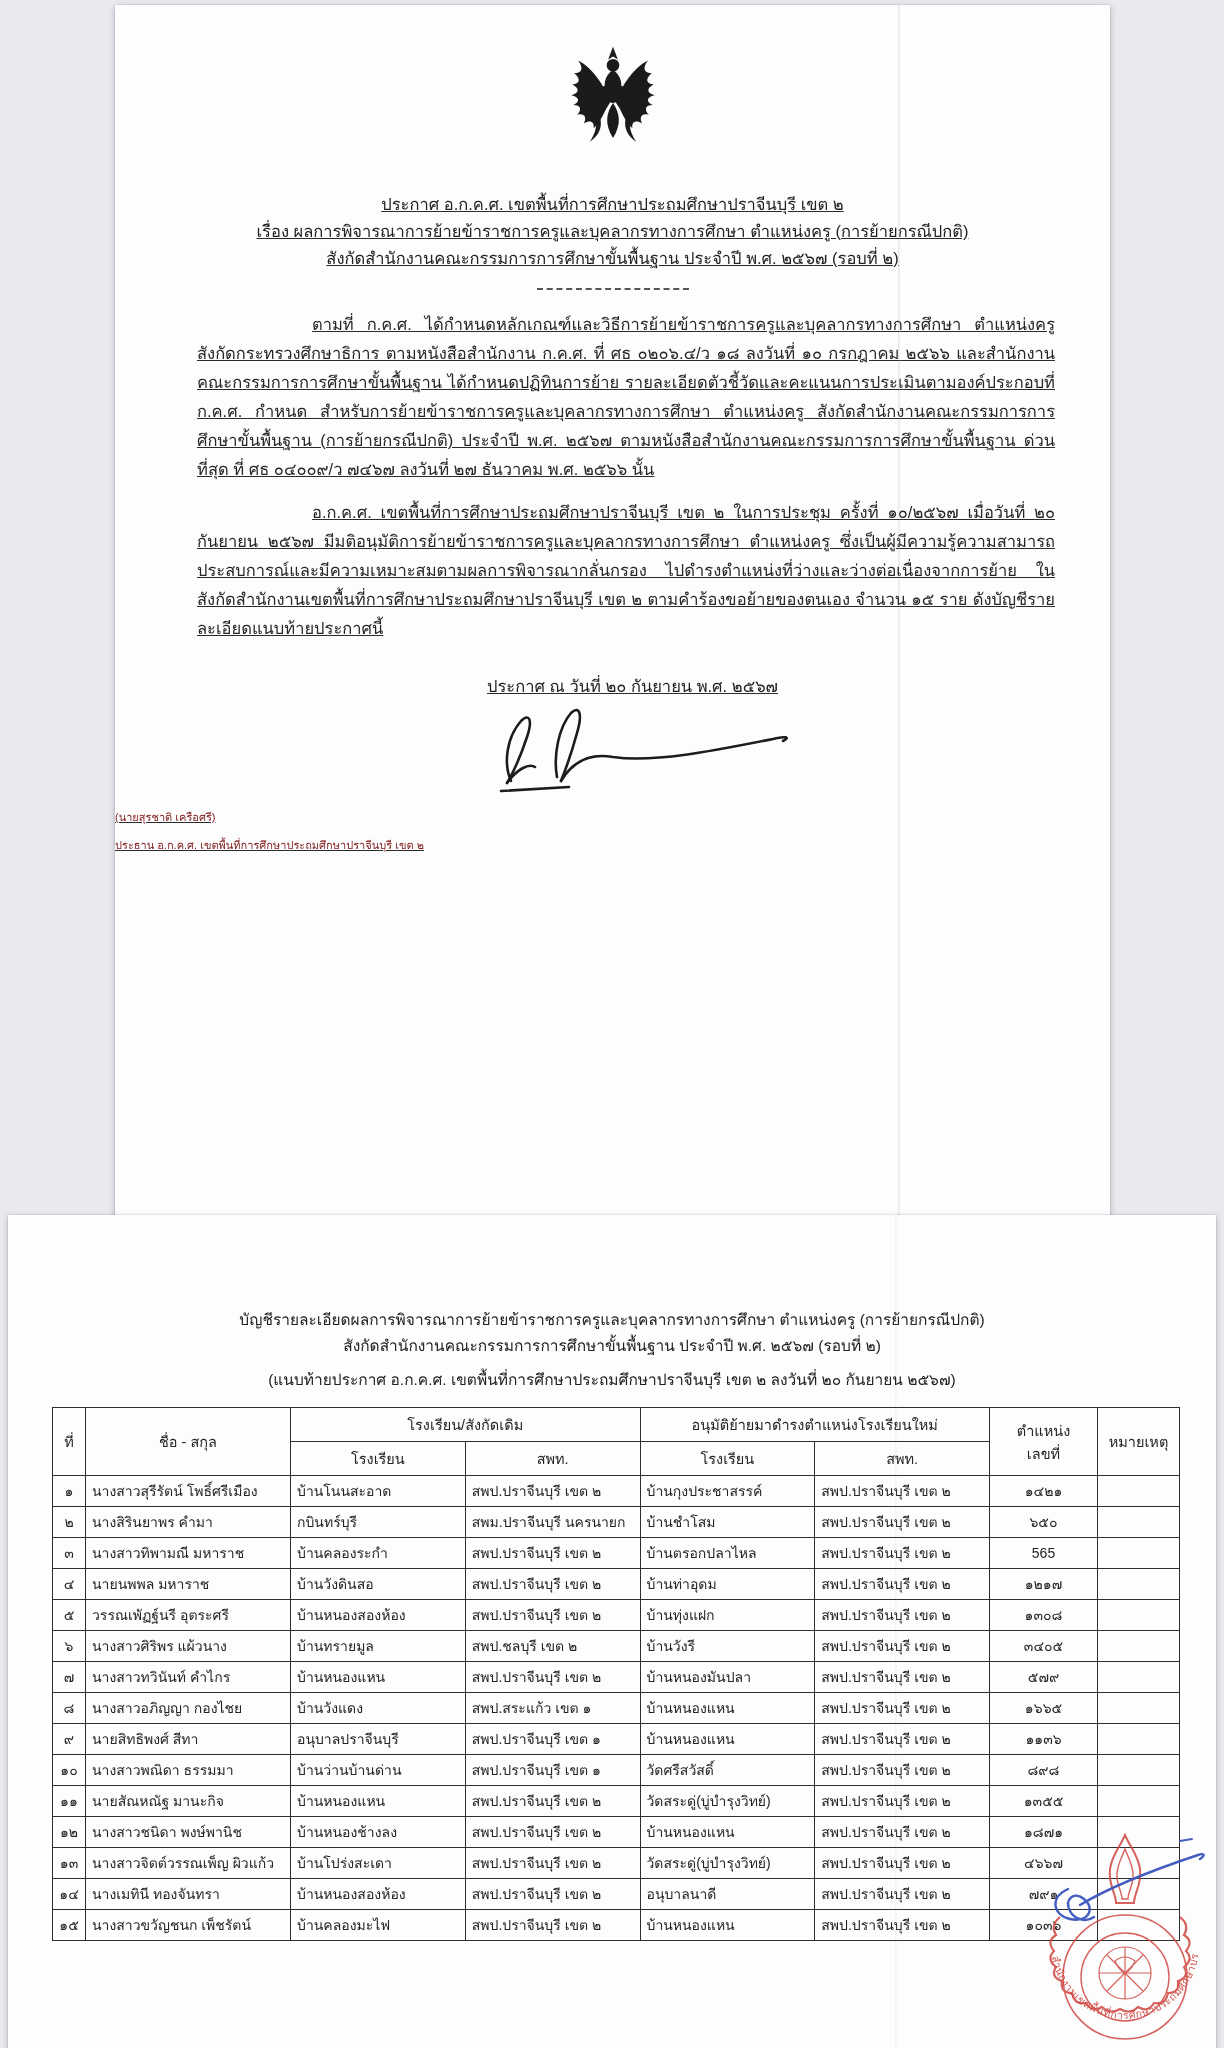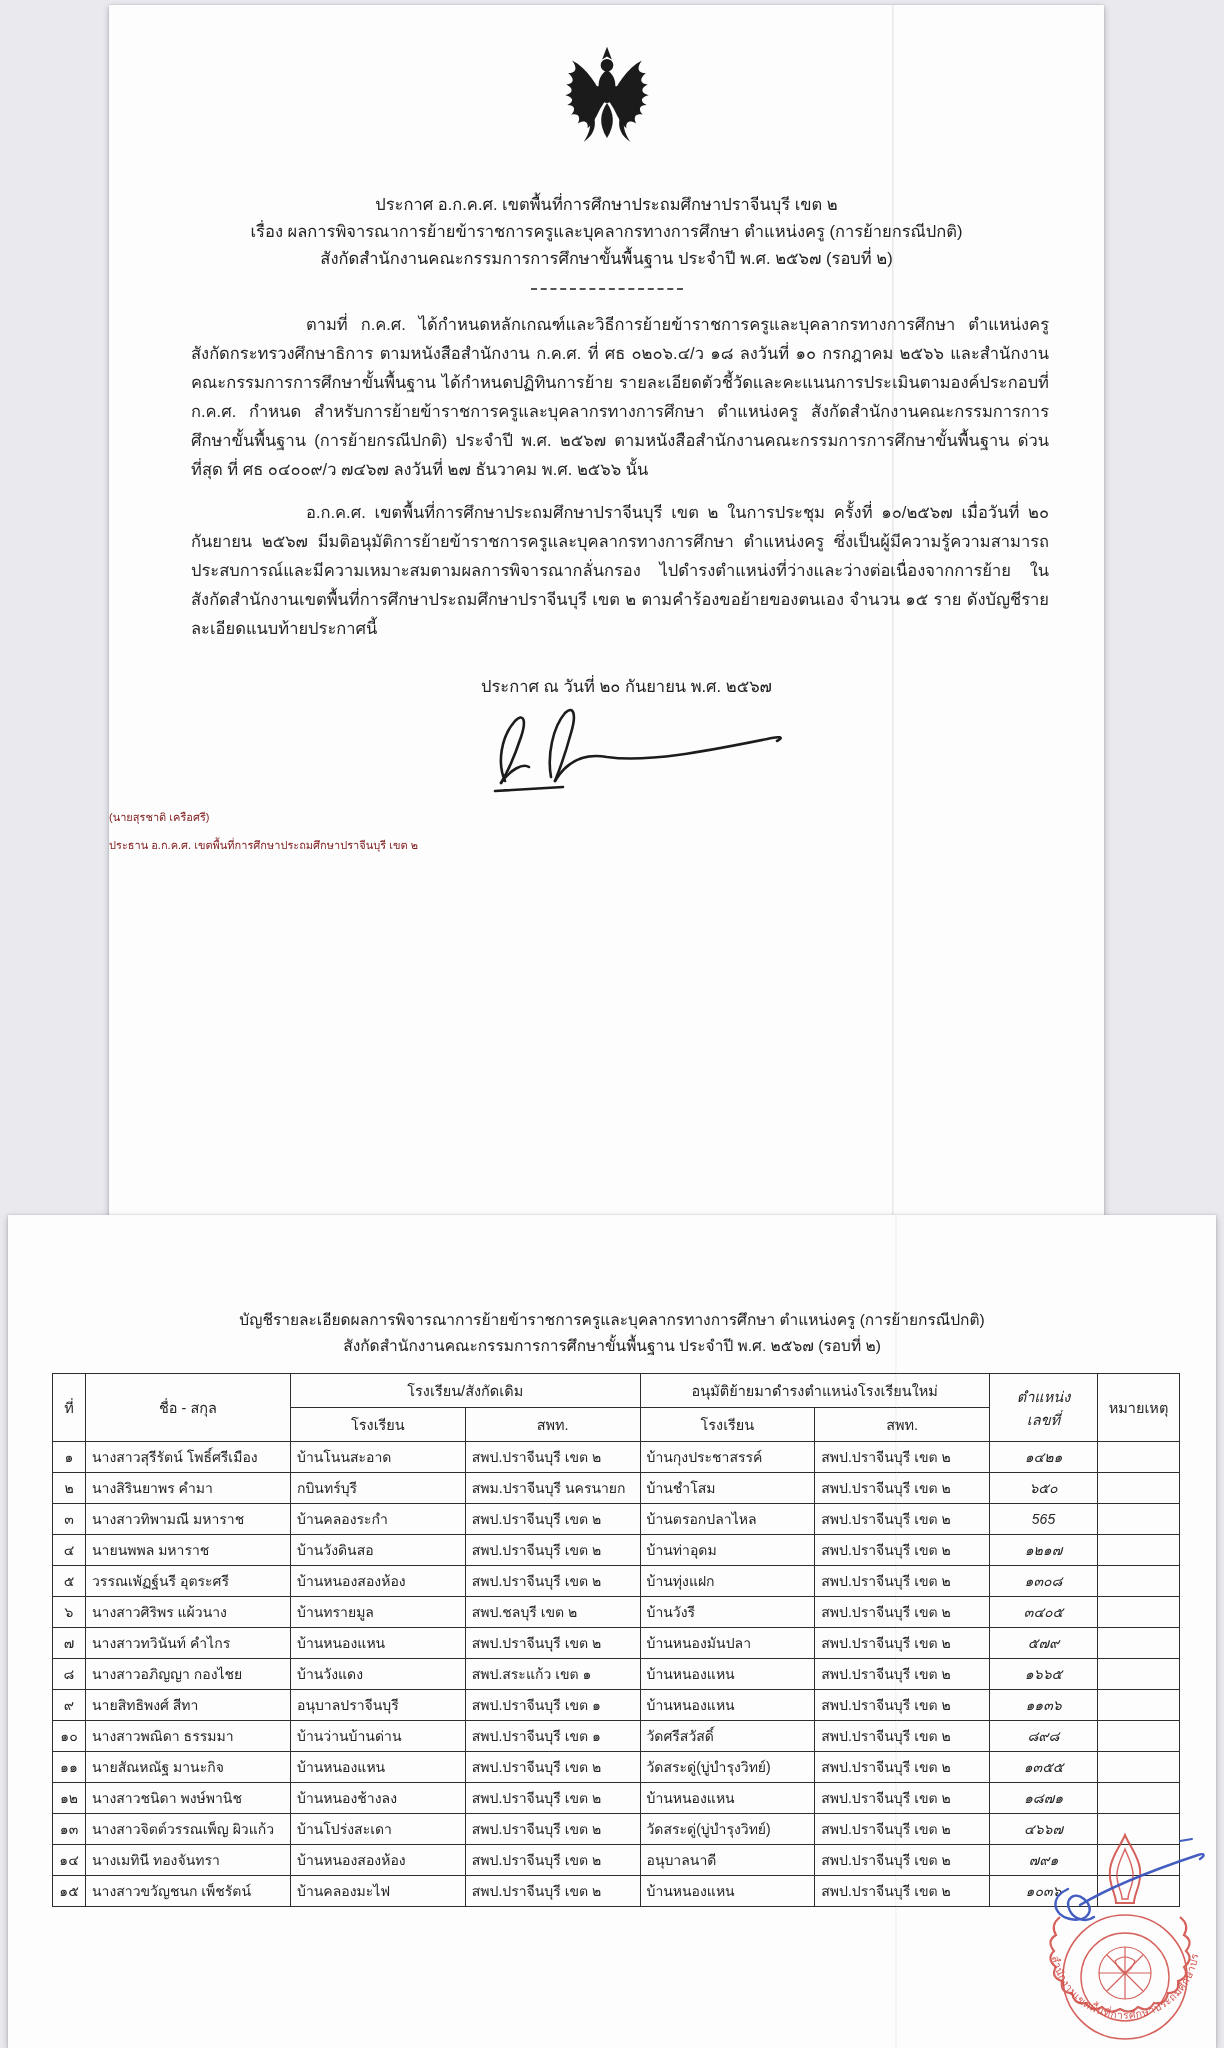--- a/index.html
+++ b/index.html
@@ -8,21 +8,21 @@
     background:#e9e9ee;
     font-family:"Liberation Sans", sans-serif;
     color:#2b2b2b;
     position:relative;
   }
   .page {
     position:absolute;
     background:#fdfdfe;
     box-shadow:0 2px 6px rgba(60,60,80,.35), 0 0 1px rgba(0,0,0,.25);
   }
-  #page1 { left:109px; top:5px; width:995px; height:1270px; }
+  #page1 { left:115px; top:5px; width:995px; height:1270px;text-decoration:underline; }
   #page2 { left:8px; top:1215px; width:1208px; height:833px; }
   .fold {
     position:absolute; top:0; bottom:0; width:2px;
     background:linear-gradient(to right, rgba(0,0,0,0.05), rgba(0,0,0,0.10), rgba(255,255,255,0.4));
     pointer-events:none;
   }
   #page1 .fold { left:783px; }
   #page2 .fold { left:887px; opacity:.5; }
 
   
@@ -62,21 +62,21 @@
     white-space:nowrap;
   }
   table.transfer thead th { font-weight:400; text-align:center; height:34px; font-size:14.5px; }
   table.transfer tbody td { height:31px; }
   .col-no { width:33px; text-align:center; }
   .col-name { width:205px; text-align:left; }
   .col-old_school { width:172px; text-align:left; }
   .col-old_district { width:172px; text-align:left; }
   .col-new_school { width:182px; text-align:left; }
   .col-new_district { width:174px; text-align:left; }
-  .col-position_no { width:108px; text-align:center;font-style:italic; }
+  .col-position_no { width:108px; text-align:center; }
   .col-remark { width:82px; }
 
   .stamp {
     position:absolute; left:1022px; top:612px;
     width:190px; height:230px;
     pointer-events:none;
   }
 </style>
 </head>
 <body>
@@ -130,20 +130,21 @@
     <div>ประธาน อ.ก.ค.ศ. เขตพื้นที่การศึกษาประถมศึกษาปราจีนบุรี เขต ๒</div>
   </div>
 </div>
 
 <div class="page" id="page2">
   <div class="fold"></div>
 
   <div class="p2-titles">
     <div>บัญชีรายละเอียดผลการพิจารณาการย้ายข้าราชการครูและบุคลากรทางการศึกษา ตำแหน่งครู (การย้ายกรณีปกติ)</div>
     <div>สังกัดสำนักงานคณะกรรมการการศึกษาขั้นพื้นฐาน ประจำปี พ.ศ. ๒๕๖๗ (รอบที่ ๒)</div>
+    <div class="t3">(แนบท้ายประกาศ อ.ก.ค.ศ. เขตพื้นที่การศึกษาประถมศึกษาปราจีนบุรี เขต ๒ ลงวันที่ ๒๐ กันยายน ๒๕๖๗)</div>
   </div>
 
   <table class="transfer">
     <thead>
       <tr>
         <th rowspan="2" class="col-no">ที่</th>
         <th rowspan="2" class="col-name">ชื่อ - สกุล</th>
         <th colspan="2">โรงเรียน/สังกัดเดิม</th>
         <th colspan="2">อนุมัติย้ายมาดำรงตำแหน่งโรงเรียนใหม่</th>
         <th rowspan="2" class="col-position_no">

